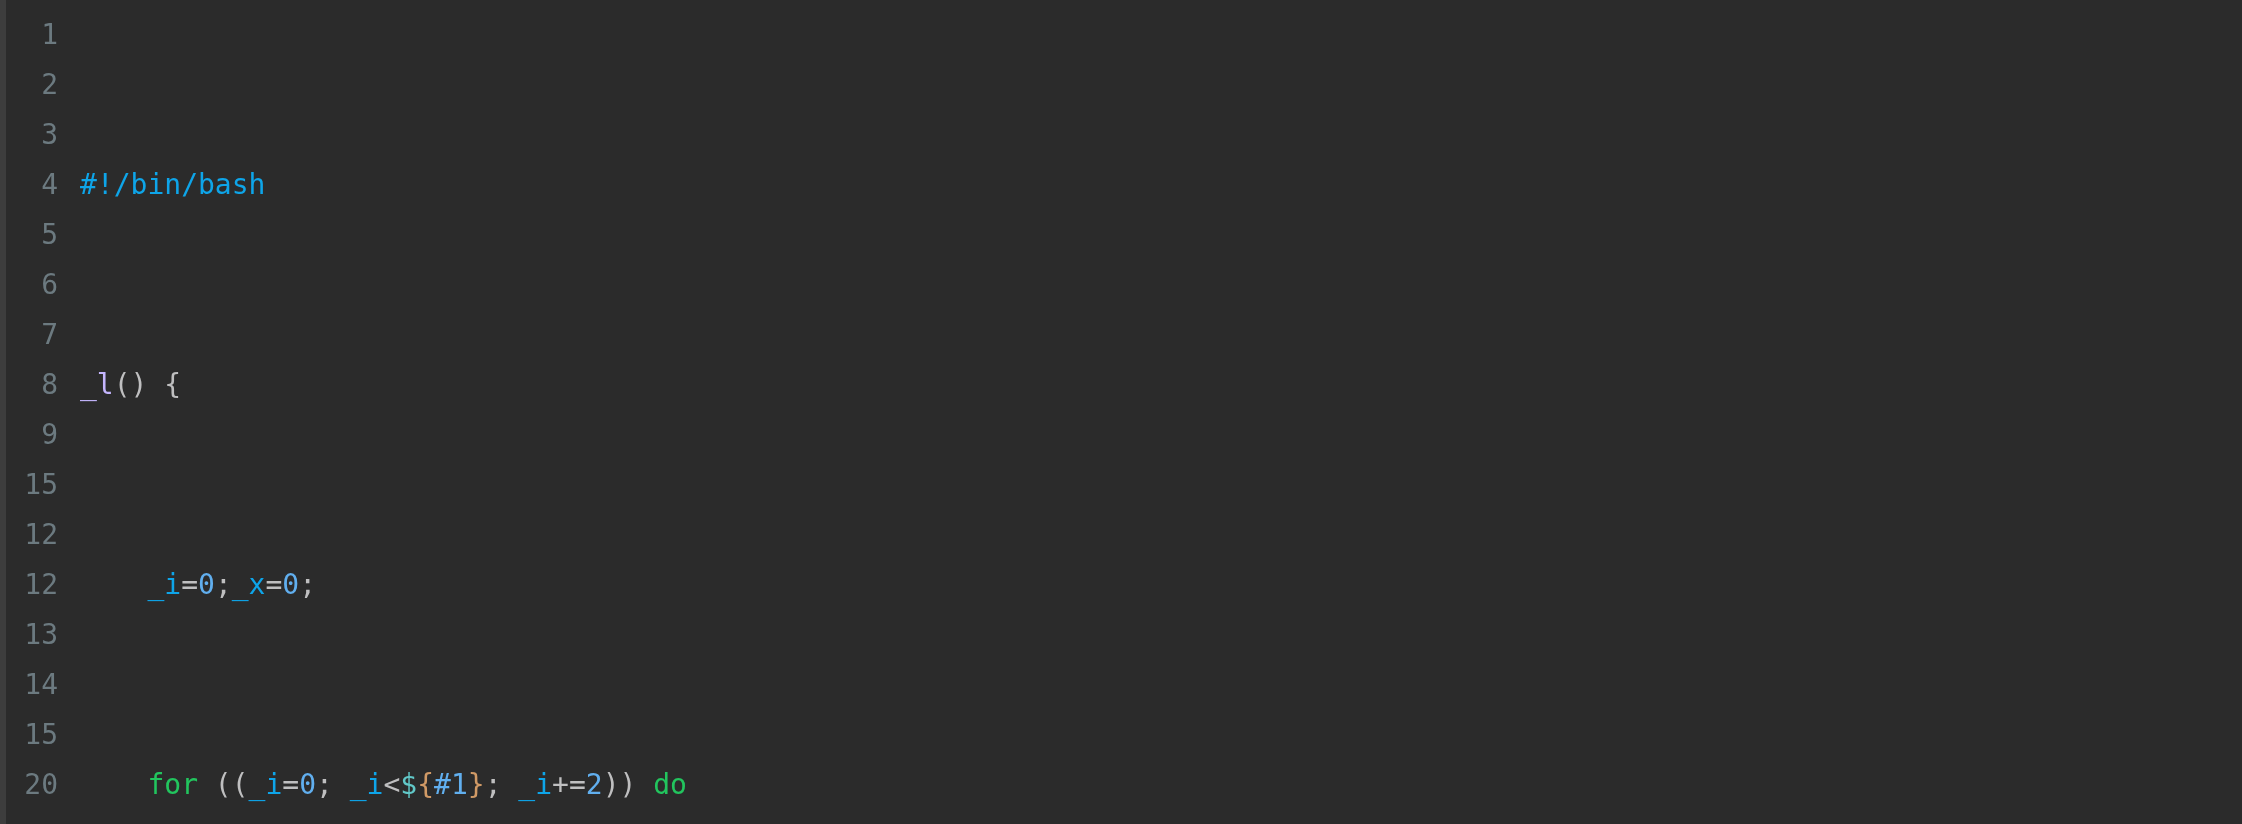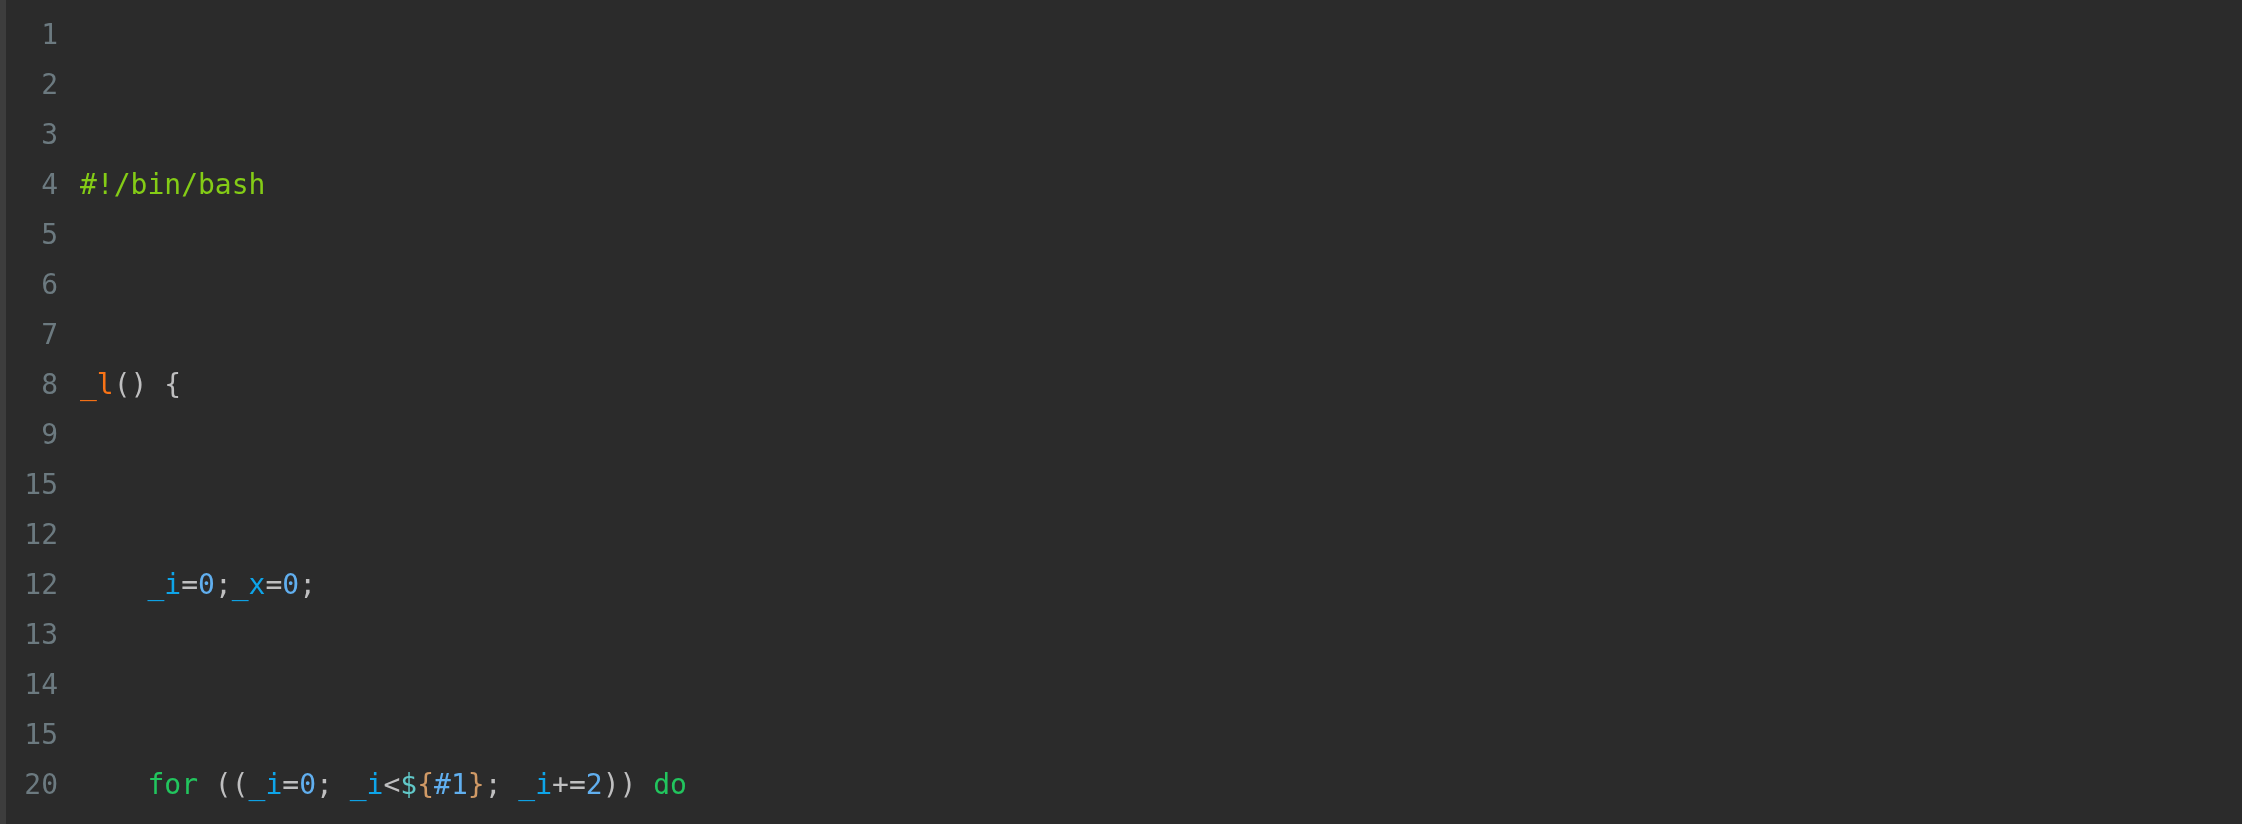--- a/index.html
+++ b/index.html
@@ -32,22 +32,22 @@
     user-select: none;
   }
   .gutter .ln { height: 50px; font-size: 28px;}
   .code {
     flex: 1 1 auto;
     padding-top: 10px;
     padding-left: 10px;
     white-space: pre;
   }
   .code .line { height: 50px; }
-  .c-shebang  { color: #84cc16; }
-  .c-func     { color: #f97316; }
+  .c-shebang  { color: #0ea5e9; }
+  .c-func     { color: #c4b5fd; }
   .c-plain    { color: #bfbfc0; }
   .c-var      { color: #0ea5e9; }
   .c-num      { color: #61afef; }   
   .c-kw       { color: #22c55e; }
   .c-pvar     { color: #d19a66; }   
   .c-pvar2    { color: #61afef; }
   .c-teal     { color: #61c8c8; }
 
 </style>
 </head>

